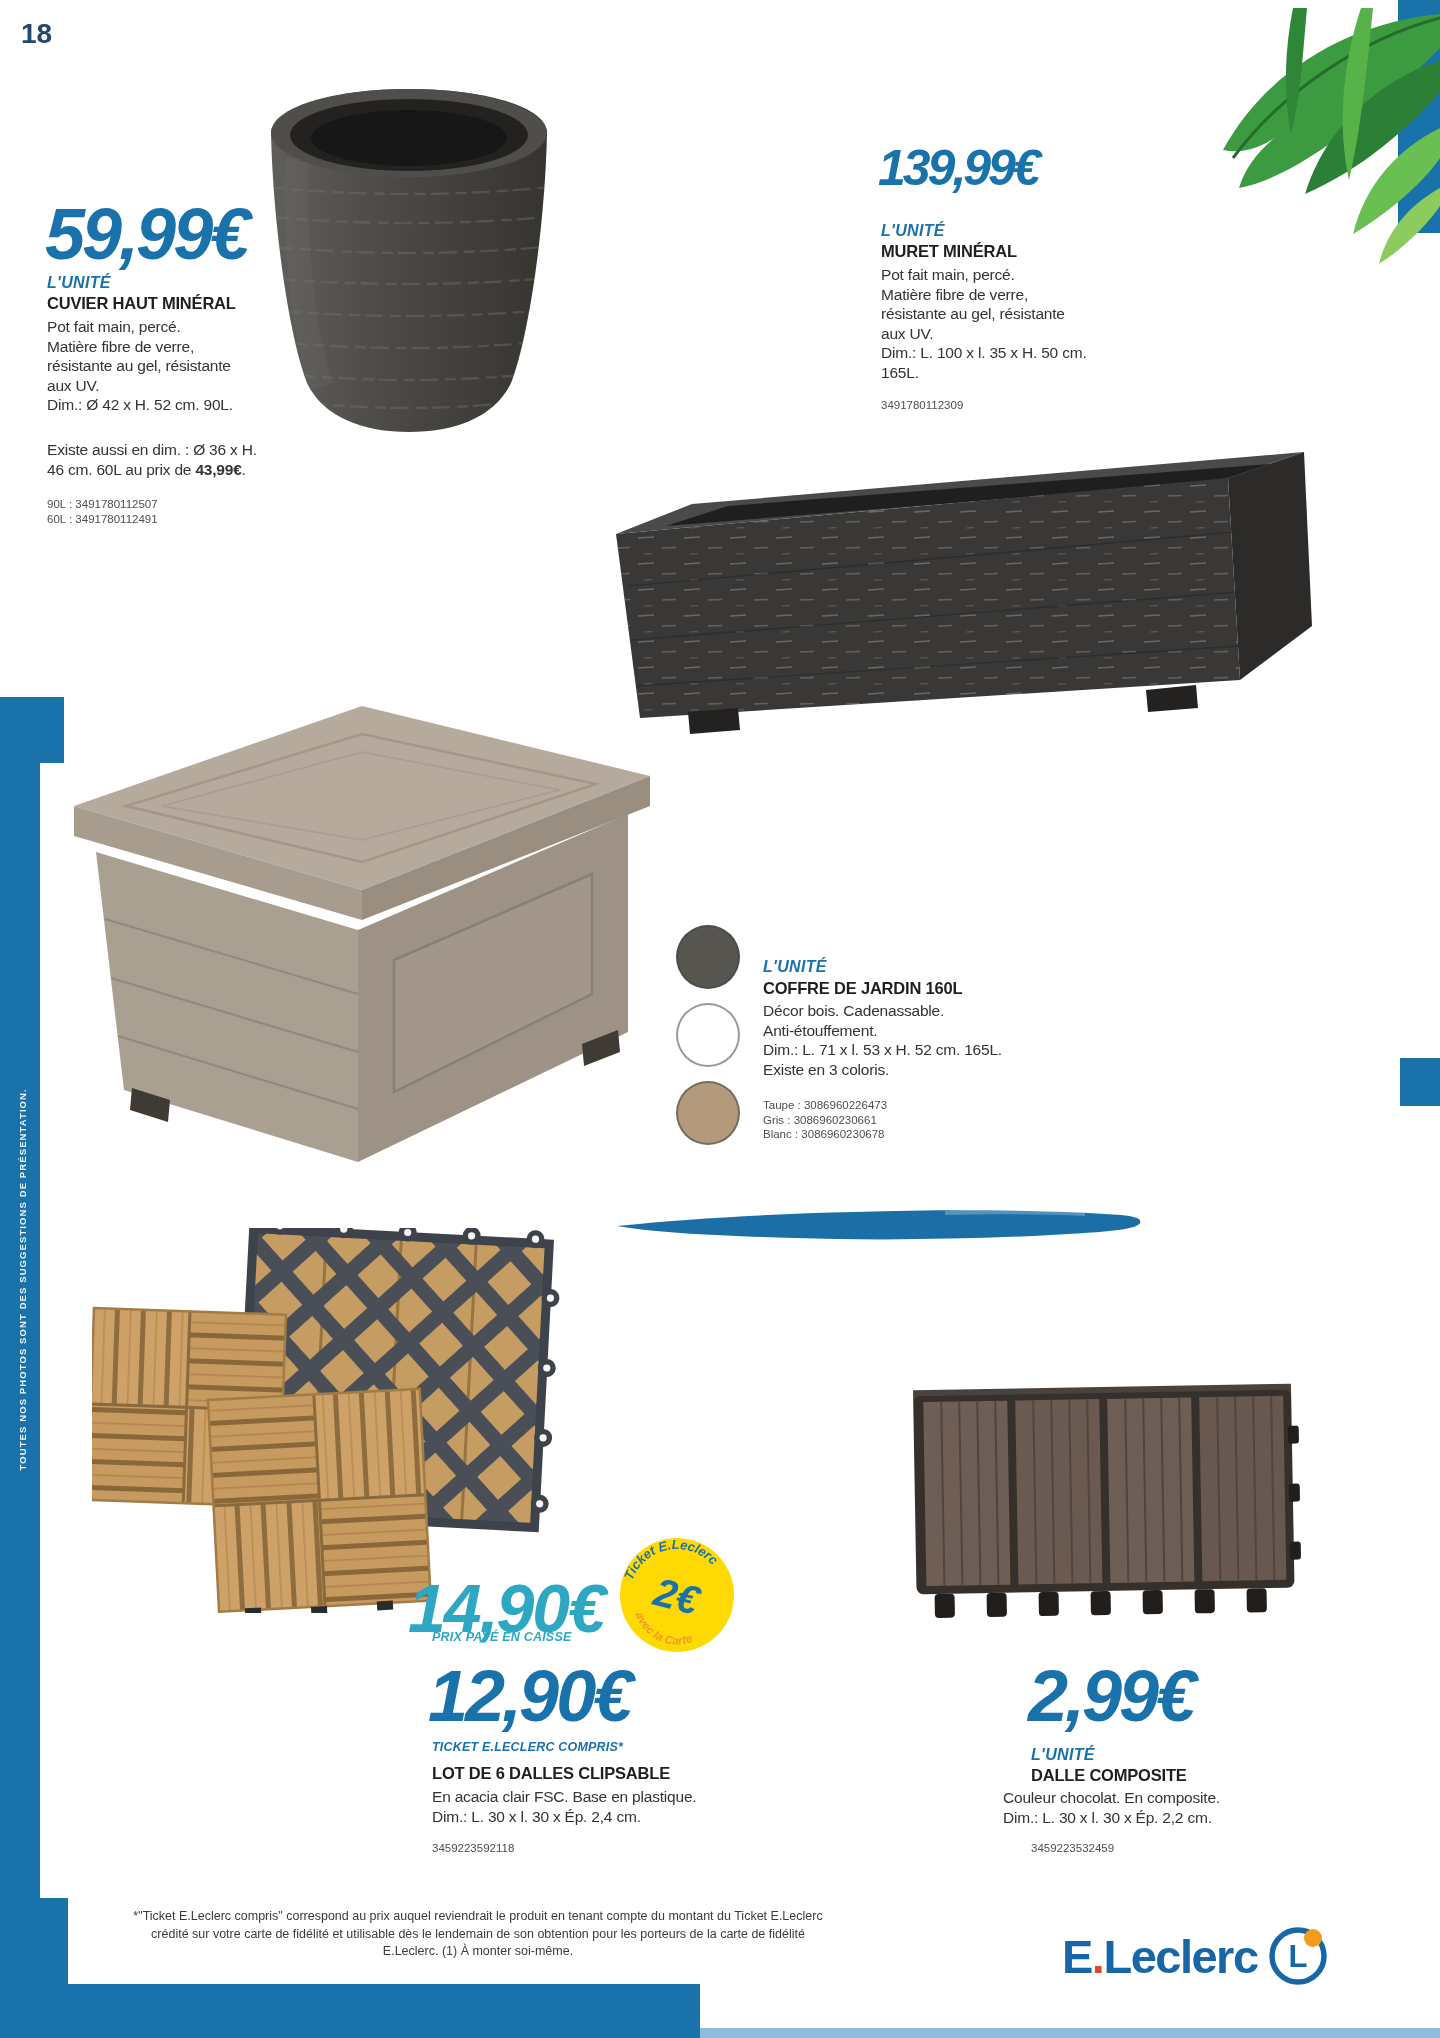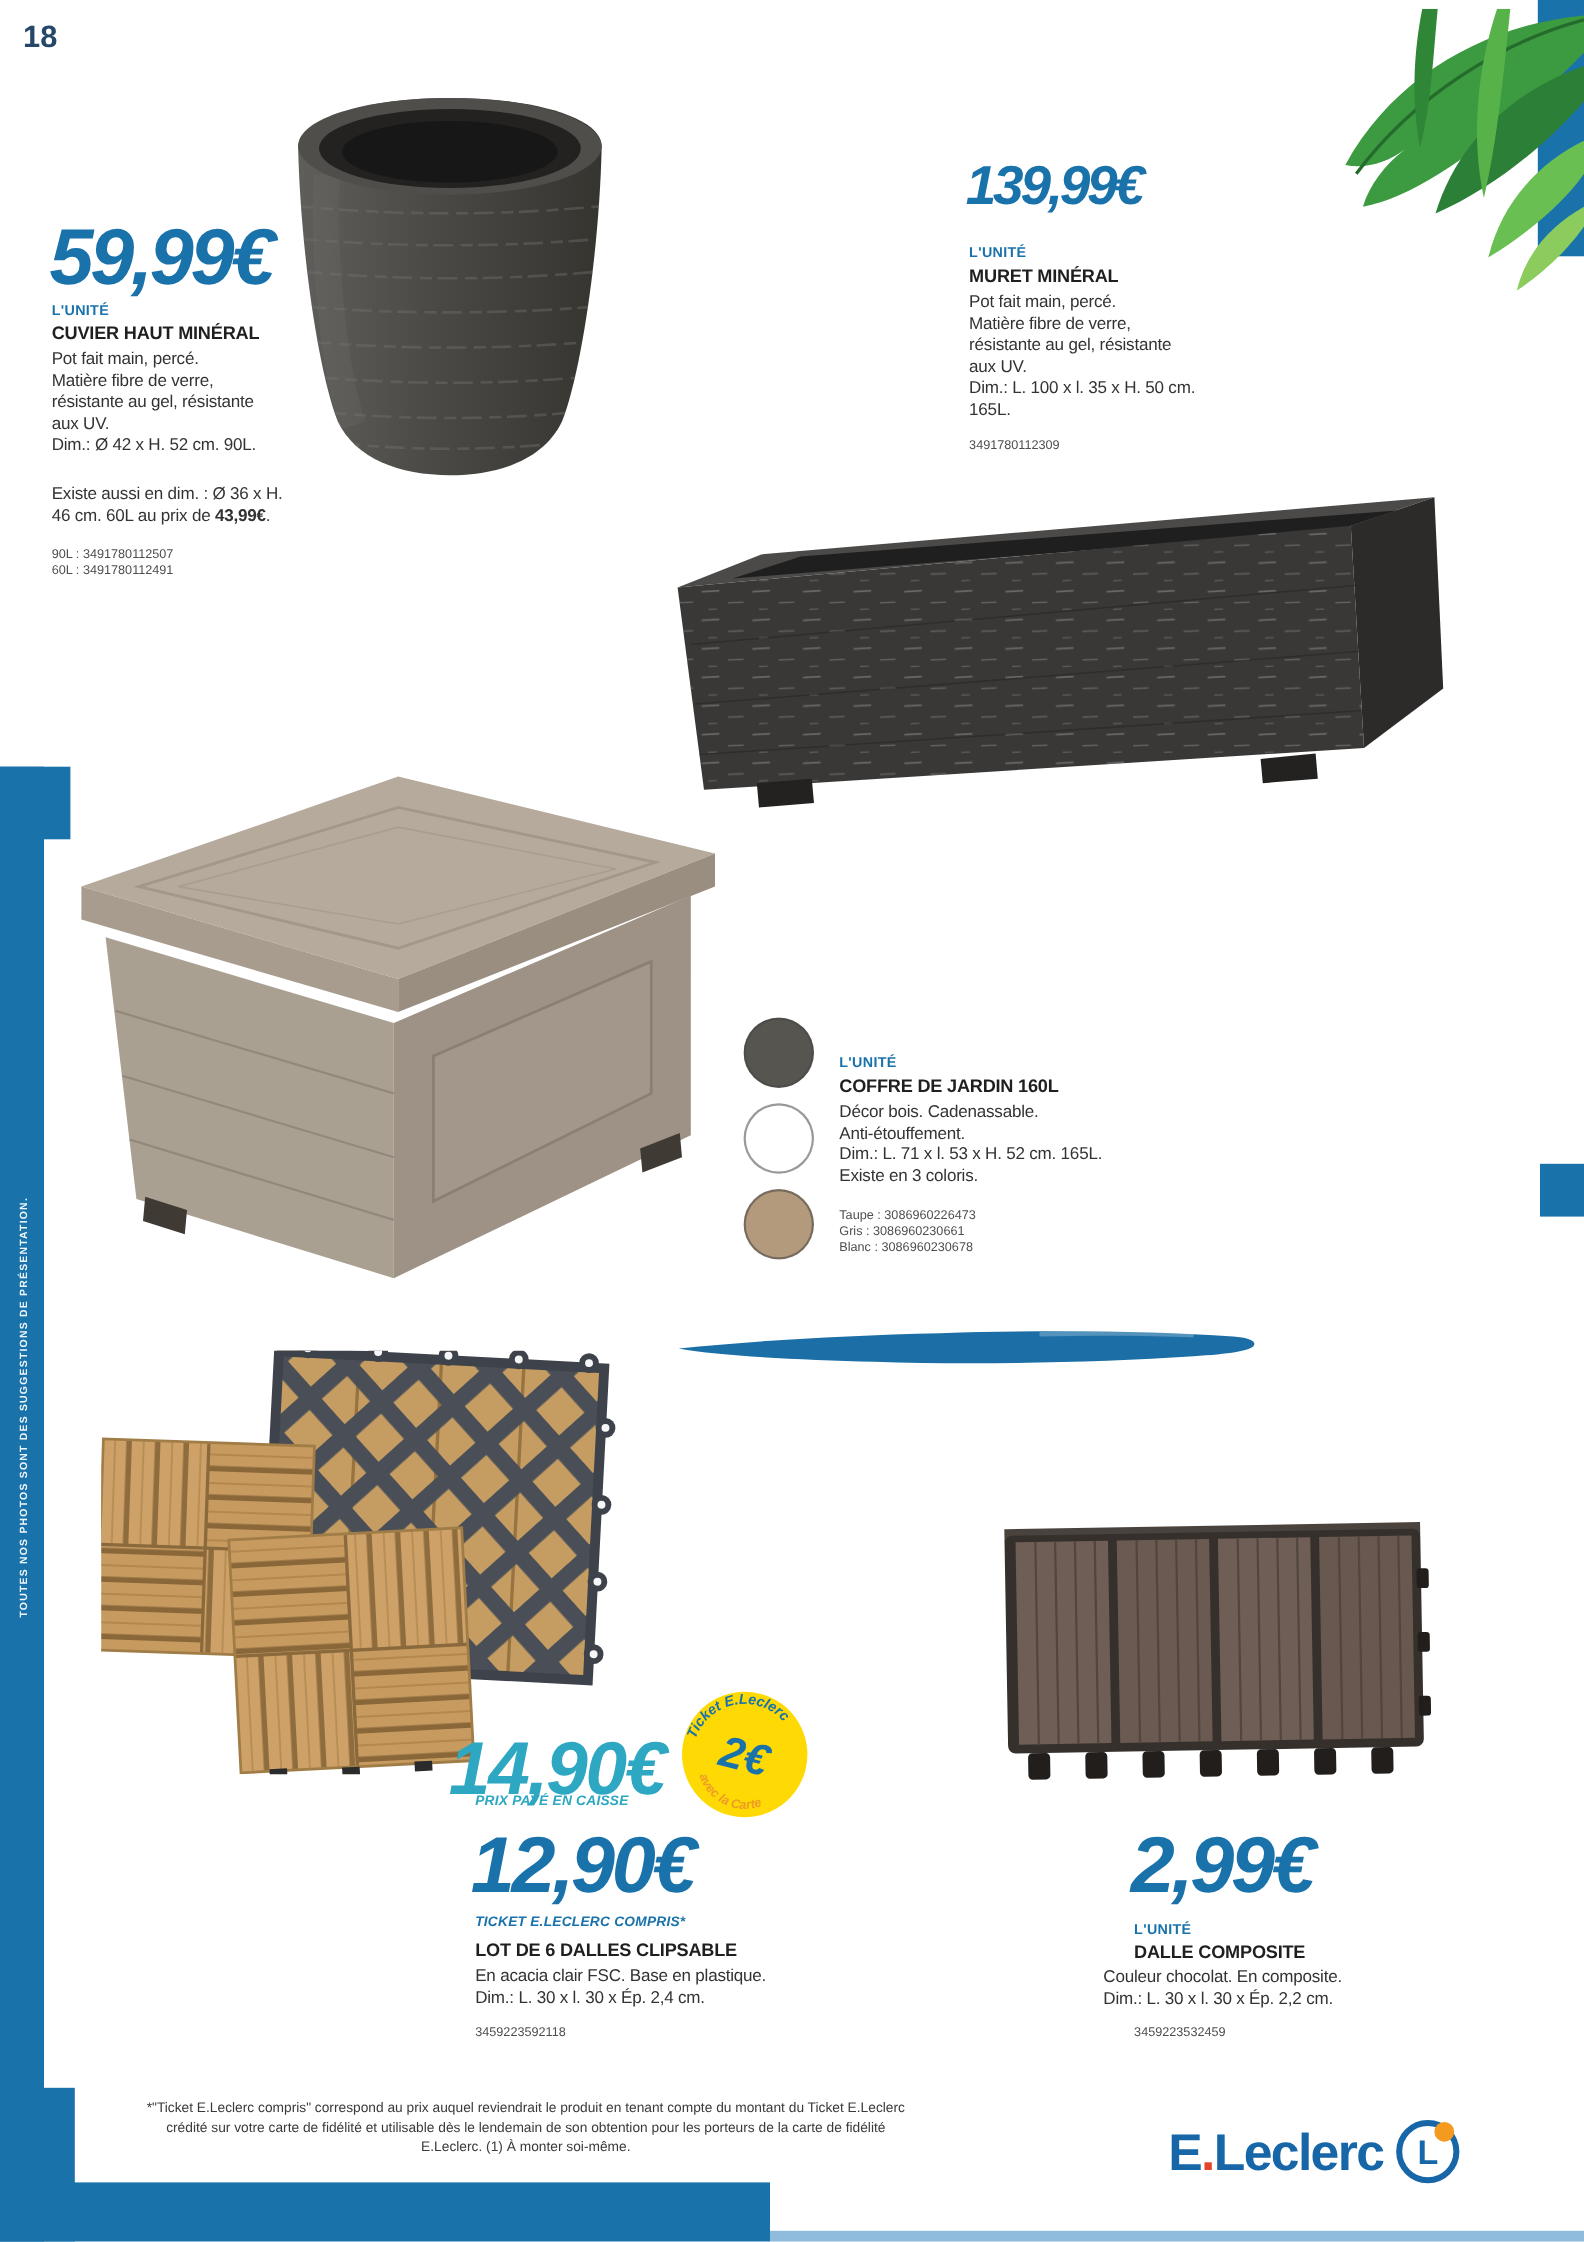--- a/index.html
+++ b/index.html
@@ -5,21 +5,21 @@
   * { margin:0; padding:0; box-sizing:border-box; }
   body { background:#d9d9d9; font-family:"Liberation Sans", sans-serif; }
   #page { position:relative; width:1440px; height:2038px; background:#ffffff;
           overflow:hidden; margin:0 auto; font-family:"Liberation Sans", sans-serif; }
   .abs { position:absolute; }
 
   .price-big { font-style:italic; font-weight:700; color:#1a72ab;
                letter-spacing:-3px; line-height:1; white-space:nowrap; }
   .price-teal { font-style:italic; font-weight:700; color:#2da7c2;
                letter-spacing:-2px; line-height:1; white-space:nowrap; }
-  .unit-label { font-size:13px; font-weight:700; color:#1a72ab;
+  .unit-label { font-size:16px; font-style:italic; font-weight:700; color:#1a72ab;
                 letter-spacing:.3px; white-space:nowrap; }
   .teal-label { font-size:12.5px; font-style:italic; font-weight:700; color:#2da7c2;
                 letter-spacing:.2px; white-space:nowrap; }
   .blue-label { font-size:12.5px; font-style:italic; font-weight:700; color:#1a72ab;
                 letter-spacing:.2px; white-space:nowrap; }
   .prod-name { font-size:16.5px; font-weight:700; color:#1f1f1f;
                letter-spacing:-.2px; white-space:nowrap; }
   .prod-desc { font-size:15.5px; color:#333; line-height:19.5px;
                letter-spacing:-.2px; white-space:nowrap; }
   .prod-ref  { font-size:11.5px; color:#4e4e4e; line-height:14.5px; white-space:nowrap; }

